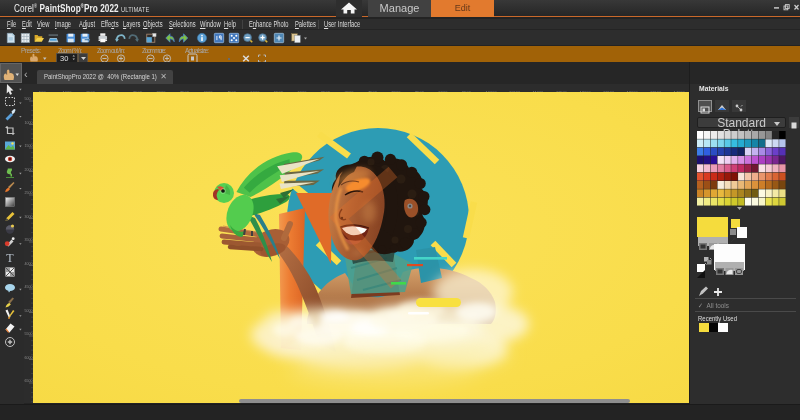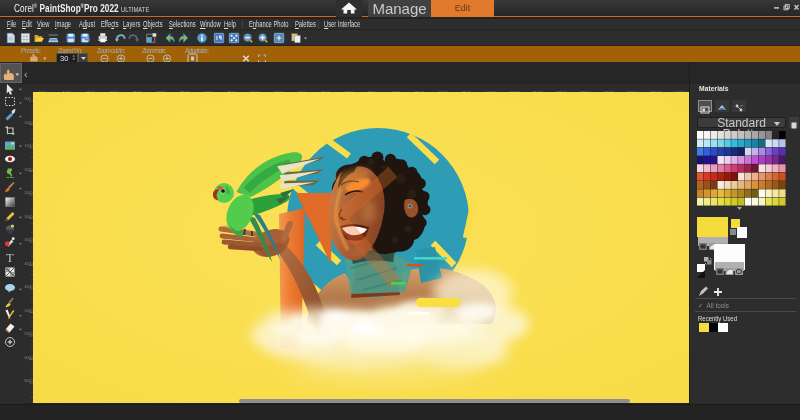--- a/index.html
+++ b/index.html
@@ -3,21 +3,21 @@
 <meta charset="utf-8">
 <style>
 *{margin:0;padding:0;box-sizing:border-box}
 html,body{width:800px;height:420px;overflow:hidden;background:#232323;font-family:"Liberation Sans",sans-serif}
 .a{position:absolute}
 #stage{position:relative;width:800px;height:420px}
 
 #title{left:0;top:0;width:800px;height:17px;background:linear-gradient(#383838,#262626);border-bottom:1.5px solid #c9682a}
 #title .brand{left:14px;top:3px;font-size:10px;color:#efefef;letter-spacing:.1px;transform:scaleX(.82);transform-origin:0 0}
 #hometab{left:336px;top:0;width:26px;height:16.5px;background:#2e2e2e}
-#managetab{left:368px;top:0;width:63px;height:16.5px;background:#414141;color:#c9c9c9;font-size:15px;text-align:center;line-height:17px}
+#managetab{left:368px;top:0;width:63px;height:16.5px;background:#414141;color:#c9c9c9;font-size:11px;text-align:center;line-height:17px}
 #edittab{left:431px;top:0;width:63px;height:16.5px;background:#e27a2e;color:#66391a;font-size:9px;text-align:center;line-height:17px}
 
 #menubar{left:0;top:18.5px;width:800px;height:10.5px;background:#2d2d2d}
 .mi{position:absolute;top:0;font-size:8.5px;color:#dcdcdc;white-space:nowrap;transform:scaleX(.68);transform-origin:0 0}
 .mi u{text-decoration:underline}
 
 #tb1{left:0;top:29px;width:800px;height:16px;background:#2d2d2d;border-top:1px solid #242424}
 
 #tb2{left:0;top:45px;width:800px;height:17px;background:#a16207;border-top:1px solid #232323}
 
@@ -231,20 +231,21 @@
     <div class="a" style="left:0;top:1px;width:22px;height:20px;background:#525252;border:1px solid #666">
       <svg width="20" height="18" viewBox="0 0 20 18">
           <g transform="translate(8,12)">
             <path d="M-4.5 4 Q-6 0 -4.5 -2 Q-3.6 -3.2 -2.6 -2 L-2 -1 L-2 -5 Q-2 -6.6 -0.8 -6.6 Q0.4 -6.6 0.4 -5 L0.5 -2.8 Q3.2 -3.5 4.5 -1.4 Q5.5 0.5 4.5 4 Z" fill="#e2b377"></path>
             <path d="M-2 -5 L-2 -1" stroke="#b58345" stroke-width=".5" fill="none"></path>
           </g>
           <path d="M14.5 9.5 L18 9.5 L16.25 12 Z" fill="#ddd"></path>
         </svg>
     </div>
     <div class="a" style="left:24px;top:6px;color:#b2b2b2;font-size:11px">‹</div>
+    <div id="doctab" class="a"><span class="tt">PaintShopPro 2022 @&nbsp; 40% (Rectangle 1)</span><span style="position:absolute;right:6px;top:0;color:#b5b5b5;font-size:8px">✕</span></div>
   </div>
   <div id="toolcol" class="a"><svg width="24" height="320" viewBox="0 0 24 320">
 
     <g transform="translate(10,4.5)">
           <path d="M-3 -4.5 L3.5 2 L0.5 2.2 L2 5.5 L0 6.3 L-1.3 3 L-3.3 5 Z" fill="#e8e8e8"></path>
         </g>
 
     <g transform="translate(10,17.5)">
           <rect x="-4.5" y="-4" width="9" height="8" fill="none" stroke="#cfcfcf" stroke-width="1" stroke-dasharray="1.6 1.4"></rect>
         </g>

